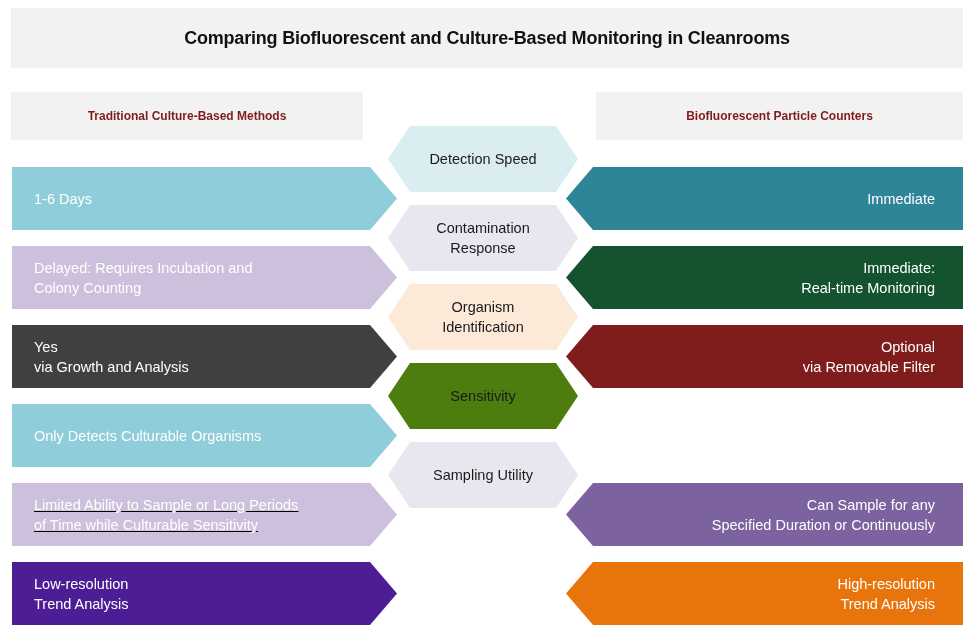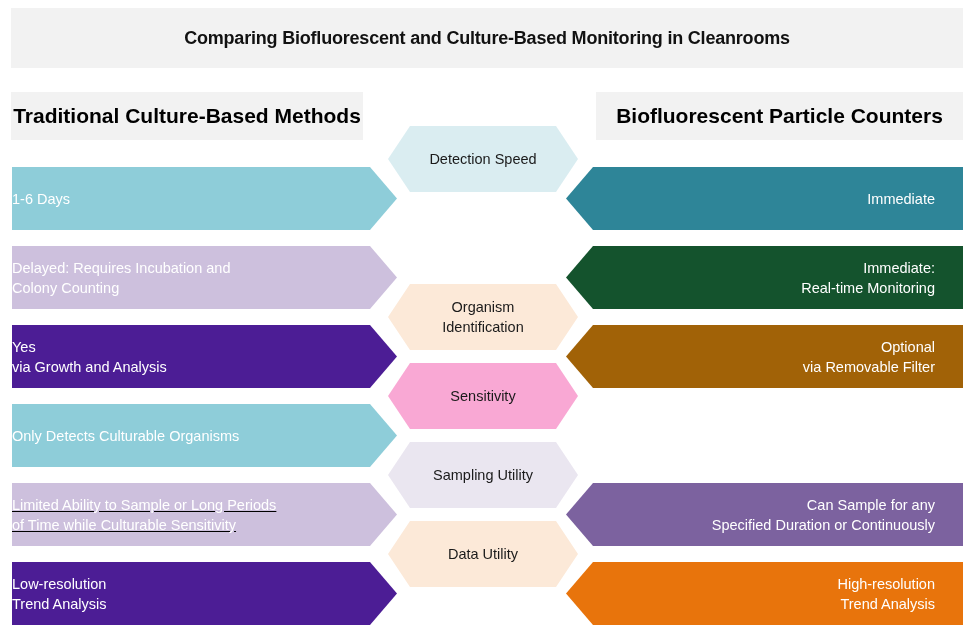--- a/index.html
+++ b/index.html
@@ -43,23 +43,23 @@
   
   .col-header {
     position: absolute;
     height: 48px;
     background: #f2f2f2;
     display: flex;
     align-items: center;
     justify-content: center;
   }
   .col-header-text {
-    font-size: 21px;
+    font-size: 12px;
     font-weight: bold;
-    color: #000000;
+    color: #7f1d1d;
     white-space: nowrap;
   }
   #header-left  { left: 11px;  top: 92px; width: 352px; }
   #header-right { left: 596px; top: 92px; width: 367px; }
 
   
   .row-layer { position: absolute; left: 0; top: 0; width: 975px; height: 605px; }
 
   
   .bar {
@@ -67,20 +67,21 @@
     height: 63px;
     display: flex;
     align-items: center;
     box-sizing: border-box;
   }
   .bar-left {
     left: 12px;
     width: 385px;
     clip-path: polygon(0 0, calc(100% - 27px) 0, 100% 50%, calc(100% - 27px) 100%, 0 100%);
     justify-content: flex-start;
+    padding-left: 22px;
     padding-right: 40px;
   }
   .bar-right {
     left: 566px;
     width: 397px;
     clip-path: polygon(27px 0, 100% 0, 100% 100%, 27px 100%, 0 50%);
     justify-content: flex-end;
     padding-right: 28px;
     padding-left: 40px;
   }
@@ -144,27 +145,27 @@
           <div>Delayed: Requires Incubation and</div>
           <div>Colony Counting</div>
         </div>
       </div>
       <div class="bar bar-right" style="top: 246px; background: #14532d;">
         <div class="bar-text">
           <div>Immediate:</div>
           <div>Real-time Monitoring</div>
         </div>
       </div>
-      <div class="bar bar-left" style="top: 325px; background: #4c1d95;">
+      <div class="bar bar-left" style="top: 325px; background: #404040;">
         <div class="bar-text">
           <div>Yes</div>
           <div>via Growth and Analysis</div>
         </div>
       </div>
-      <div class="bar bar-right" style="top: 325px; background: #a16207;">
+      <div class="bar bar-right" style="top: 325px; background: #7f1d1d;">
         <div class="bar-text">
           <div>Optional</div>
           <div>via Removable Filter</div>
         </div>
       </div>
       <div class="bar bar-left" style="top: 404px; background: rgb(142, 205, 217);">
         <div class="bar-text">
           <div>Only Detects Culturable Organisms</div>
         </div>
       </div>
@@ -192,36 +193,37 @@
           <div>Trend Analysis</div>
         </div>
       </div>
     </div>
   <div class="row-layer" id="hex-layer">
       <div class="hex" style="top: 126px; background: rgb(218, 237, 241);">
         <div class="hex-text">
           <div>Detection Speed</div>
         </div>
       </div>
+      <div class="hex" style="top: 205px; background: rgb(234, 230, 240);">
+        <div class="hex-text">
+          <div>Contamination</div>
+          <div>Response</div>
+        </div>
+      </div>
       <div class="hex" style="top: 284px; background: rgb(252, 233, 216);">
         <div class="hex-text">
           <div>Organism</div>
           <div>Identification</div>
         </div>
       </div>
-      <div class="hex" style="top: 363px; background: #f9a8d4;">
+      <div class="hex" style="top: 363px; background: #4d7c0f;">
         <div class="hex-text">
           <div>Sensitivity</div>
         </div>
       </div>
       <div class="hex" style="top: 442px; background: rgb(234, 230, 240);">
         <div class="hex-text">
           <div>Sampling Utility</div>
         </div>
       </div>
-      <div class="hex" style="top: 521px; background: rgb(252, 233, 216);">
-        <div class="hex-text">
-          <div>Data Utility</div>
-        </div>
-      </div>
     </div>
 
 </div>
 
 </body></html>

